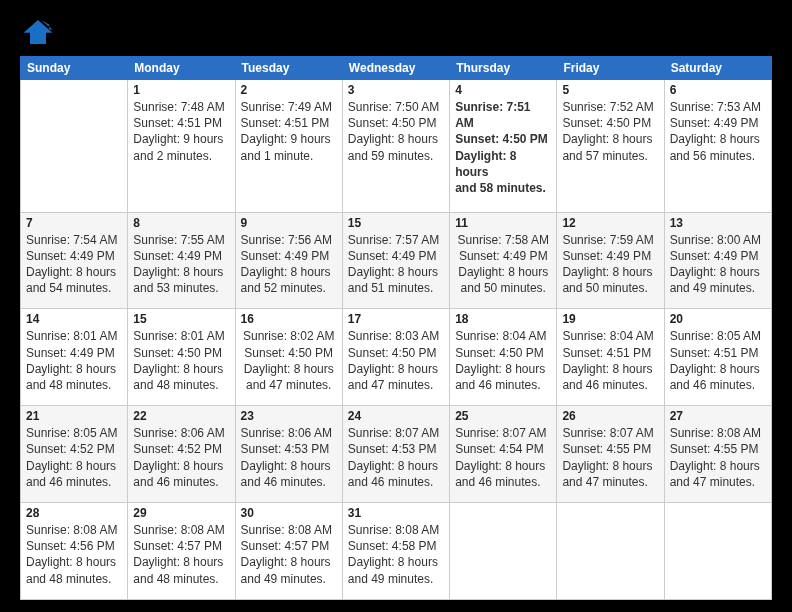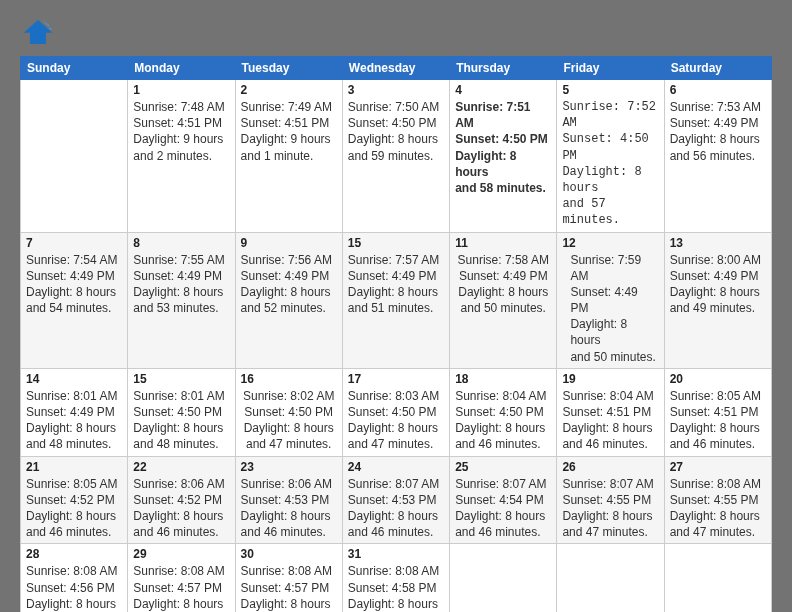--- a/index.html
+++ b/index.html
@@ -6,21 +6,21 @@
     body {
       font-family: Arial, sans-serif;
       background: #fff;
       width: 792px;
       height: 612px;
       overflow: hidden;
     }
     .page {
       width: 792px;
       height: 612px;
-      background: #737373;
+      background: #000000;
       padding: 18px 20px 12px 20px;
       display: flex;
       flex-direction: column;
     }
     .header {
       display: flex;
       justify-content: space-between;
       align-items: flex-start;
       margin-bottom: 10px;
     }
@@ -156,21 +156,21 @@
           </td>
           <td>
             <span class="day-number">4</span>
             <div class="day-info" style="white-space: pre-line; font-weight: bold;">Sunrise: 7:51 AM
 Sunset: 4:50 PM
 Daylight: 8 hours
 and 58 minutes.</div>
           </td>
           <td>
             <span class="day-number">5</span>
-            <div class="day-info" style="white-space: pre-line; font-family: Liberation Mono, monospace;">Sunrise: 7:52 AM
+            <div class="day-info" style="white-space: pre-line;">Sunrise: 7:52 AM
 Sunset: 4:50 PM
 Daylight: 8 hours
 and 57 minutes.</div>
           </td>
           <td>
             <span class="day-number">6</span>
             <div class="day-info" style="white-space: pre-line;">Sunrise: 7:53 AM
 Sunset: 4:49 PM
 Daylight: 8 hours
 and 56 minutes.</div>
@@ -207,21 +207,21 @@
           </td>
           <td>
             <span class="day-number">11</span>
             <div class="day-info" style="white-space: pre-line; text-align: center;">Sunrise: 7:58 AM
 Sunset: 4:49 PM
 Daylight: 8 hours
 and 50 minutes.</div>
           </td>
           <td>
             <span class="day-number">12</span>
-            <div class="day-info" style="white-space: pre-line; margin-left: 8px;">Sunrise: 7:59 AM
+            <div class="day-info" style="white-space: pre-line;">Sunrise: 7:59 AM
 Sunset: 4:49 PM
 Daylight: 8 hours
 and 50 minutes.</div>
           </td>
           <td>
             <span class="day-number">13</span>
             <div class="day-info" style="white-space: pre-line;">Sunrise: 8:00 AM
 Sunset: 4:49 PM
 Daylight: 8 hours
 and 49 minutes.</div>

